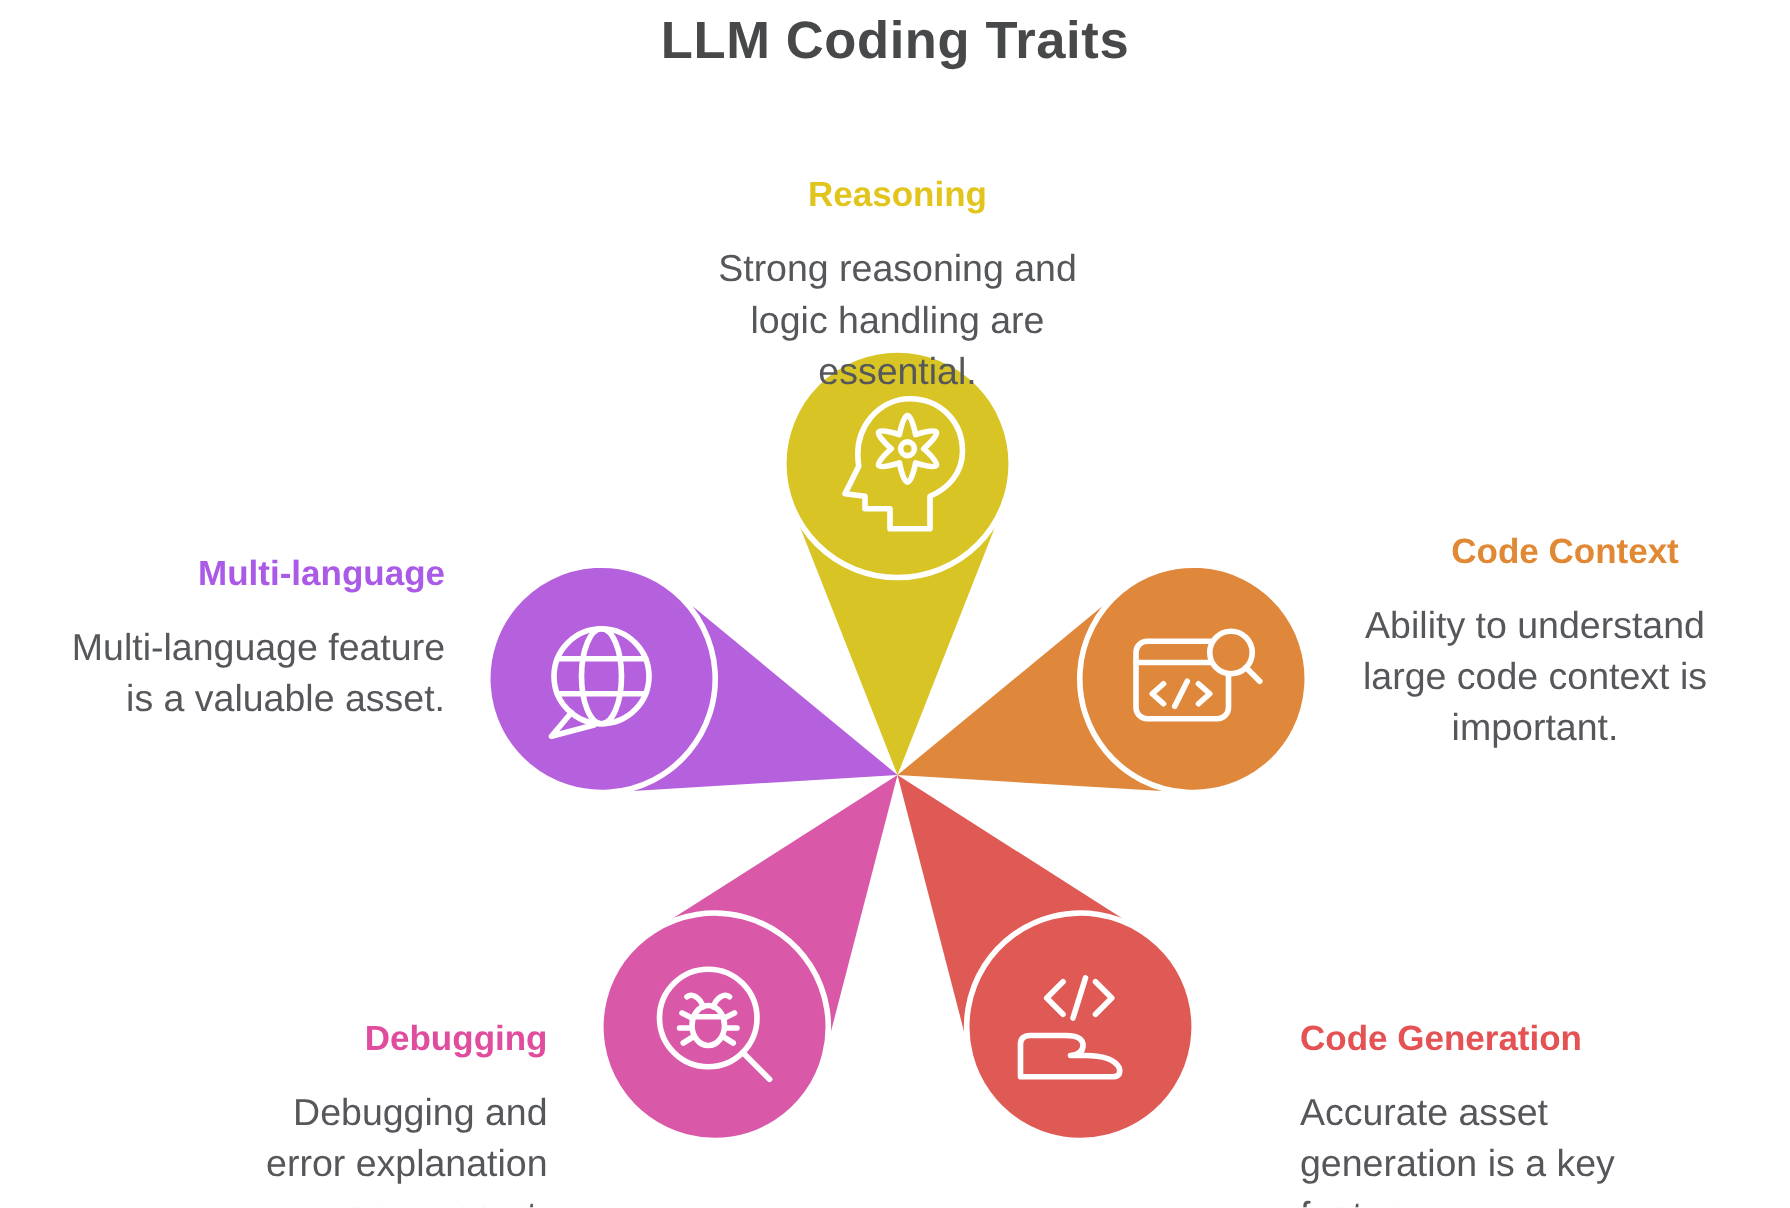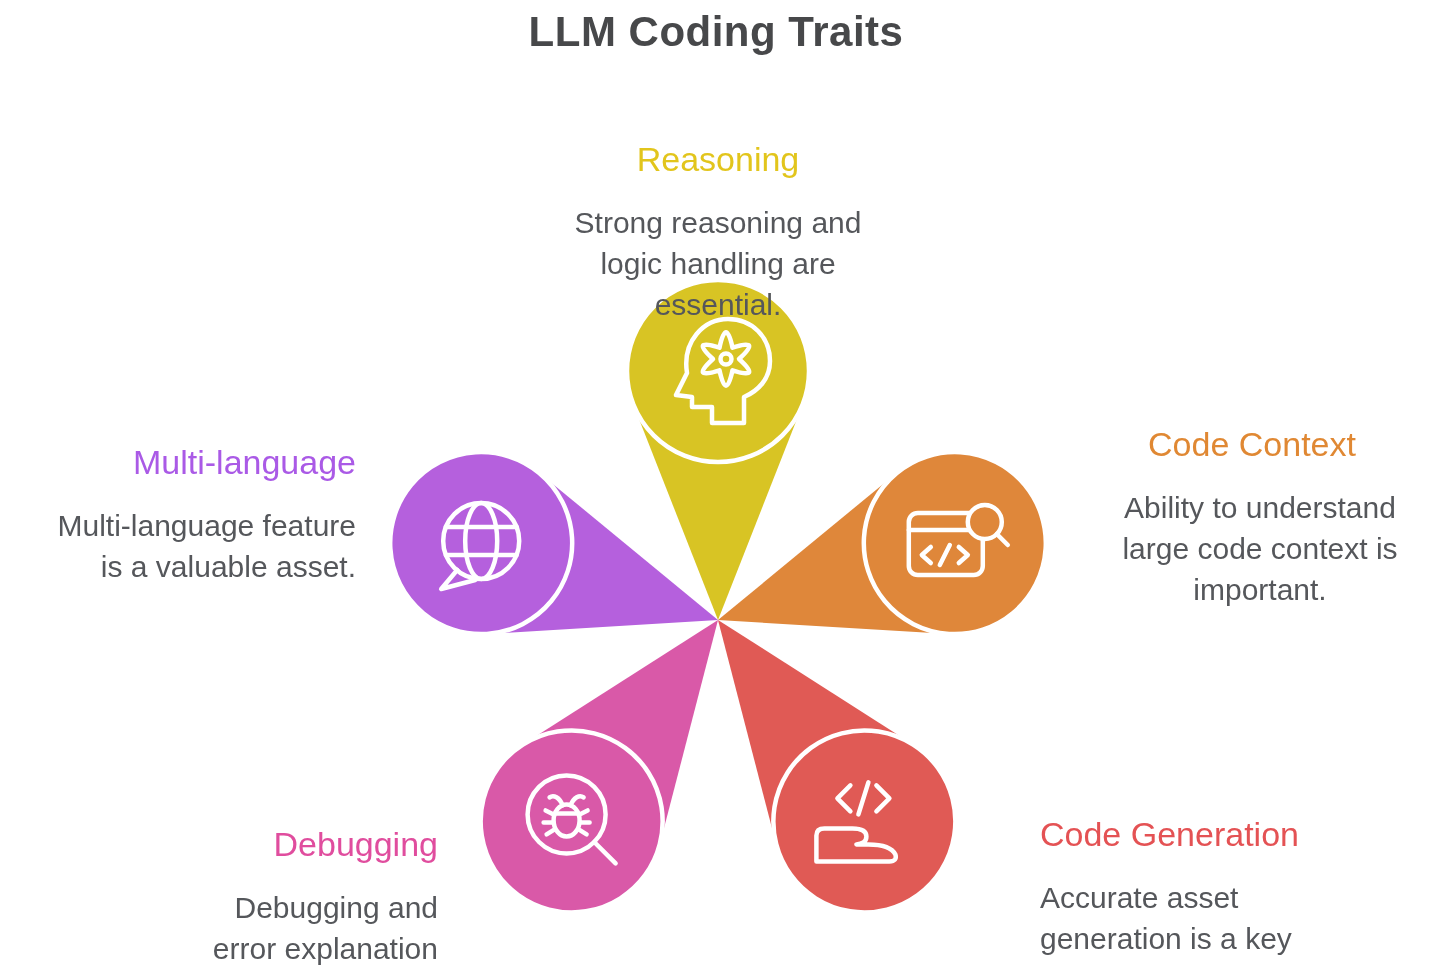--- a/index.html
+++ b/index.html
@@ -13,30 +13,30 @@
   .main-title{
     position:absolute;top:8px;left:0;width:1432px;
     text-align:center;
     font-size:42px;font-weight:700;letter-spacing:.5px;
     margin:0;
   }
   .flower-svg{position:absolute;top:0;left:0;}
   .icon{stroke:#ffffff;stroke-width:4.5;fill:none;stroke-linecap:round;stroke-linejoin:round;}
   .trait-block{position:absolute;}
   .trait-heading{
-    font-size:34px;font-weight:400;line-height:1.15;
+    font-size:28px;font-weight:700;line-height:1.15;
     margin:0 0 24px 0;
   }
   .trait-desc{
     font-size:30px;line-height:1.36;color:#55575b;
   }
   .tb-reasoning{top:140px;left:468px;width:500px;text-align:center;}
   .tb-reasoning .trait-desc{max-width:310px;margin:0 auto;}
   .tb-code-context{top:425px;left:1082px;width:340px;text-align:center;}
-  .tb-code-context .trait-desc{max-width:292px;margin-left:32px;}
+  .tb-code-context .trait-desc{max-width:292px;}
   .tb-multi-language{top:443px;right:1076px;width:360px;text-align:right;}
   .tb-multi-language .trait-desc{max-width:302px;margin-left:auto;}
   .tb-code-generation{top:815px;left:1040px;width:380px;text-align:left;}
   .tb-code-generation .trait-desc{max-width:330px;}
   .tb-debugging{top:815px;right:994px;width:300px;text-align:right;}
   .tb-debugging .trait-desc{max-width:245px;margin-left:auto;}
 </style>
 </head>
 <body>
 
@@ -123,21 +123,21 @@
     <div class="trait-heading" style="color: rgb(224, 136, 51);">Code Context</div>
     <div class="trait-desc">Ability to understand large code context is important.</div>
   </div>
 
   <div class="trait-block tb-code-generation">
     <div class="trait-heading" style="color: rgb(228, 82, 84);">Code Generation</div>
     <div class="trait-desc">Accurate asset generation is a key feature.</div>
   </div>
 
   <div class="trait-block tb-debugging">
-    <div class="trait-heading" style="color: rgb(224, 77, 158); margin-top: 10px;">Debugging</div>
+    <div class="trait-heading" style="color: rgb(224, 77, 158);">Debugging</div>
     <div class="trait-desc">Debugging and error explanation are support.</div>
   </div>
 
   <div class="trait-block tb-multi-language">
     <div class="trait-heading" style="color: rgb(170, 90, 230);">Multi-language</div>
     <div class="trait-desc">Multi-language feature is a valuable asset.</div>
   </div>
 
 </div>
 

